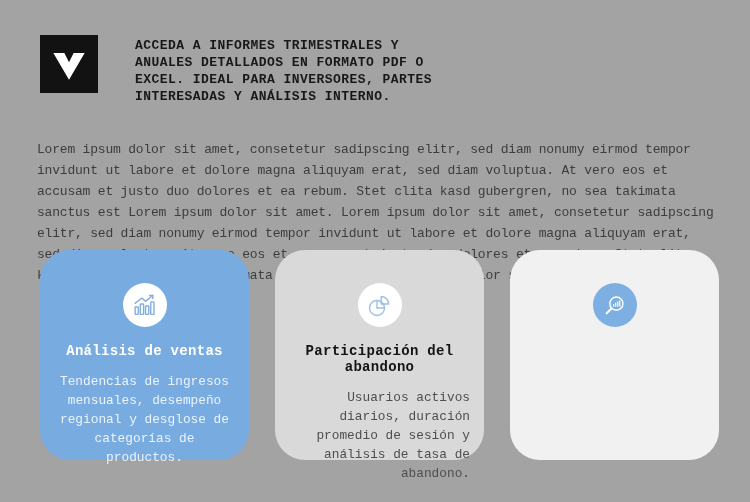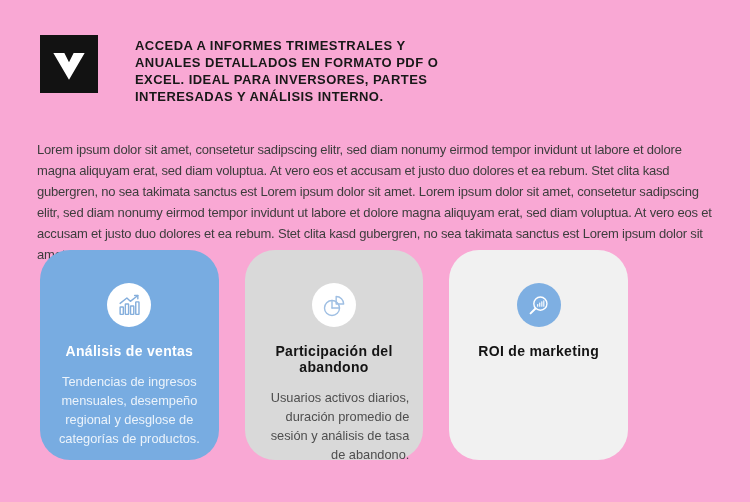--- a/index.html
+++ b/index.html
@@ -1,38 +1,38 @@
 <!DOCTYPE html>
 <html><head>
 <meta charset="utf-8">
 <style>
   html,body{margin:0;padding:0;background:#ffffff;}
   .canvas{
-    position:relative;width:750px;height:502px;background:#f9a8d4;overflow:hidden;
-    font-family:Liberation Sans, sans-serif;
+    position:relative;width:750px;height:502px;background:#a3a3a3;overflow:hidden;
+    font-family:Liberation Mono, monospace;
   }
   
   .logo{
     position:absolute;left:40px;top:35px;width:58px;height:58px;background:#121212;
     display:flex;align-items:center;justify-content:center;cursor:pointer;
   }
   .logo svg{width:58px;height:58px;display:block;}
   .heading{
     position:absolute;left:135px;top:37px;width:318px;
     font-size:13px;line-height:17px;font-weight:bold;letter-spacing:.45px;
     color:#181818;text-transform:uppercase;
   }
   
   .intro{
     position:absolute;left:37px;top:126px;width:684px;
     font-size:13px;line-height:21px;letter-spacing:-.2px;color:#3d3d3d;
   }
   
   .cards{
-    position:absolute;left:40px;top:250px;width:588px;height:210px;
+    position:absolute;left:40px;top:250px;width:679px;height:210px;
     display:flex;gap:26px;
   }
   .card{
     flex:1;height:210px;border-radius:30px;box-sizing:border-box;
     padding:33px 14px 0;text-align:center;
   }
   .card-blue {background:#78ACE1;}
   .card-gray {background:#D9D9D9;}
   .card-light{background:#F1F1F1;}
   .icon-circle{
@@ -114,17 +114,16 @@
           <svg viewBox="0 0 24 24" fill="none" stroke="currentColor" stroke-width="1.35" stroke-linecap="round" stroke-linejoin="round">
             <circle cx="13.8" cy="10.2" r="6.3"></circle>
             <line x1="9.1" y1="14.9" x2="4.4" y2="19.6" stroke-width="1.9"></line>
             <line x1="11.2" y1="12.6" x2="11.2" y2="11" stroke-width="1.1"></line>
             <line x1="13.2" y1="12.6" x2="13.2" y2="9.6" stroke-width="1.1"></line>
             <line x1="15.2" y1="12.6" x2="15.2" y2="8.4" stroke-width="1.1"></line>
             <line x1="17.1" y1="12.6" x2="17.1" y2="7.4" stroke-width="1.1"></line>
           </svg>
         </span>
       </div>
-      <h3 class="card-title">ROI de marketing</h3>
     </div>
 
   </div>
 </div>
 
 </body></html>

